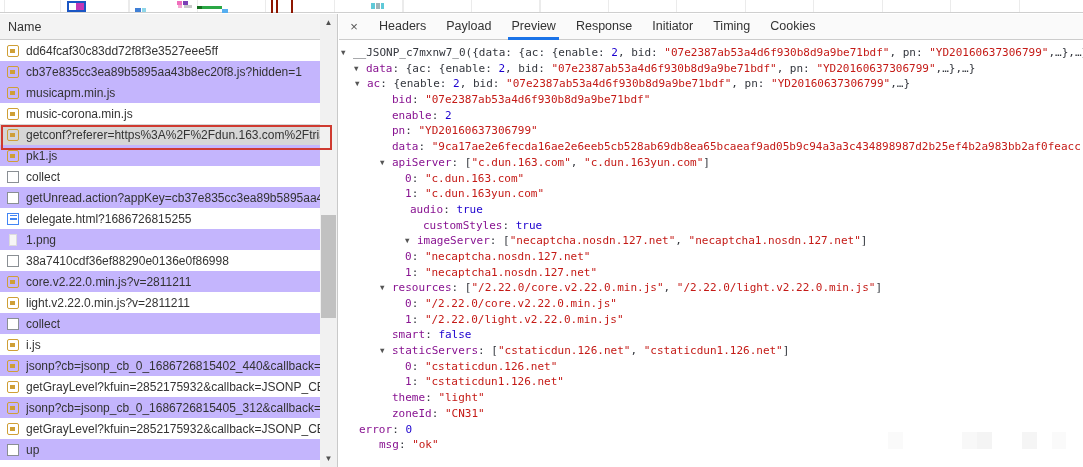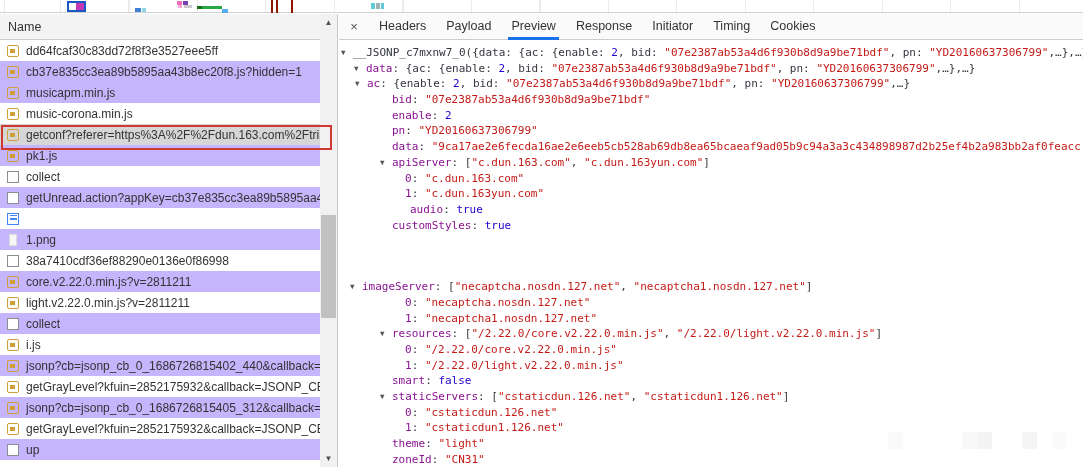--- a/index.html
+++ b/index.html
@@ -136,20 +136,21 @@
         <div class="req-row">
           <span class="ficon doc"></span>
           <span class="req-label">collect</span>
         </div>
         <div class="req-row stripe">
           <span class="ficon doc"></span>
           <span class="req-label">getUnread.action?appKey=cb37e835cc3ea89b5895aa43</span>
         </div>
         <div class="req-row">
           <span class="ficon html"></span>
+          <span class="req-label">delegate.html?1686726815255</span>
         </div>
         <div class="req-row stripe">
           <span class="ficon image"></span>
           <span class="req-label">1.png</span>
         </div>
         <div class="req-row">
           <span class="ficon doc"></span>
           <span class="req-label">38a7410cdf36ef88290e0136e0f86998</span>
         </div>
         <div class="req-row stripe">
@@ -215,22 +216,22 @@
         <div class="tree-row" style="padding-left: 27px;"><span class="tri">▼</span><span class="seg-k">data</span><span class="seg-p">: {ac: {enable: </span><span class="seg-n">2</span><span class="seg-p">, bid: </span><span class="seg-s">"07e2387ab53a4d6f930b8d9a9be71bdf"</span><span class="seg-p">, pn: </span><span class="seg-s">"YD20160637306799"</span><span class="seg-p">,…},…}</span></div>
         <div class="tree-row" style="padding-left: 28px;"><span class="tri">▼</span><span class="seg-k">ac</span><span class="seg-p">: {enable: </span><span class="seg-n">2</span><span class="seg-p">, bid: </span><span class="seg-s">"07e2387ab53a4d6f930b8d9a9be71bdf"</span><span class="seg-p">, pn: </span><span class="seg-s">"YD20160637306799"</span><span class="seg-p">,…}</span></div>
         <div class="tree-row" style="padding-left: 53px;"><span class="seg-k">bid</span><span class="seg-p">: </span><span class="seg-s">"07e2387ab53a4d6f930b8d9a9be71bdf"</span></div>
         <div class="tree-row" style="padding-left: 53px;"><span class="seg-k">enable</span><span class="seg-p">: </span><span class="seg-n">2</span></div>
         <div class="tree-row" style="padding-left: 53px;"><span class="seg-k">pn</span><span class="seg-p">: </span><span class="seg-s">"YD20160637306799"</span></div>
         <div class="tree-row" style="padding-left: 53px;"><span class="seg-k">data</span><span class="seg-p">: </span><span class="seg-s">"9ca17ae2e6fecda16ae2e6eeb5cb528ab69db8ea65bcaeaf9ad05b9c94a3a3c434898987d2b25ef4b2a983bb2af0feacc</span></div>
         <div class="tree-row" style="padding-left: 53px;"><span class="tri">▼</span><span class="seg-k">apiServer</span><span class="seg-p">: [</span><span class="seg-s">"c.dun.163.com"</span><span class="seg-p">, </span><span class="seg-s">"c.dun.163yun.com"</span><span class="seg-p">]</span></div>
         <div class="tree-row" style="padding-left: 66px;"><span class="seg-k">0</span><span class="seg-p">: </span><span class="seg-s">"c.dun.163.com"</span></div>
         <div class="tree-row" style="padding-left: 66px;"><span class="seg-k">1</span><span class="seg-p">: </span><span class="seg-s">"c.dun.163yun.com"</span></div>
         <div class="tree-row" style="padding-left: 71px;"><span class="seg-k">audio</span><span class="seg-p">: </span><span class="seg-n">true</span></div>
-        <div class="tree-row" style="padding-left: 53px;"><span class="seg-k">customStyles</span><span class="seg-p">: </span><span class="seg-n">true</span></div>
-        <div class="tree-row" style="padding-left: 23px; margin-top: 46px;"><span class="tri">▼</span><span class="seg-k">imageServer</span><span class="seg-p">: [</span><span class="seg-s">"necaptcha.nosdn.127.net"</span><span class="seg-p">, </span><span class="seg-s">"necaptcha1.nosdn.127.net"</span><span class="seg-p">]</span></div>
+        <div class="tree-row" style="padding-left: 84px;"><span class="seg-k">customStyles</span><span class="seg-p">: </span><span class="seg-n">true</span></div>
+        <div class="tree-row" style="padding-left: 78px;"><span class="tri">▼</span><span class="seg-k">imageServer</span><span class="seg-p">: [</span><span class="seg-s">"necaptcha.nosdn.127.net"</span><span class="seg-p">, </span><span class="seg-s">"necaptcha1.nosdn.127.net"</span><span class="seg-p">]</span></div>
         <div class="tree-row" style="padding-left: 66px;"><span class="seg-k">0</span><span class="seg-p">: </span><span class="seg-s">"necaptcha.nosdn.127.net"</span></div>
         <div class="tree-row" style="padding-left: 66px;"><span class="seg-k">1</span><span class="seg-p">: </span><span class="seg-s">"necaptcha1.nosdn.127.net"</span></div>
         <div class="tree-row" style="padding-left: 53px;"><span class="tri">▼</span><span class="seg-k">resources</span><span class="seg-p">: [</span><span class="seg-s">"/2.22.0/core.v2.22.0.min.js"</span><span class="seg-p">, </span><span class="seg-s">"/2.22.0/light.v2.22.0.min.js"</span><span class="seg-p">]</span></div>
         <div class="tree-row" style="padding-left: 66px;"><span class="seg-k">0</span><span class="seg-p">: </span><span class="seg-s">"/2.22.0/core.v2.22.0.min.js"</span></div>
         <div class="tree-row" style="padding-left: 66px;"><span class="seg-k">1</span><span class="seg-p">: </span><span class="seg-s">"/2.22.0/light.v2.22.0.min.js"</span></div>
         <div class="tree-row" style="padding-left: 53px;"><span class="seg-k">smart</span><span class="seg-p">: </span><span class="seg-n">false</span></div>
         <div class="tree-row" style="padding-left: 53px;"><span class="tri">▼</span><span class="seg-k">staticServers</span><span class="seg-p">: [</span><span class="seg-s">"cstaticdun.126.net"</span><span class="seg-p">, </span><span class="seg-s">"cstaticdun1.126.net"</span><span class="seg-p">]</span></div>
         <div class="tree-row" style="padding-left: 66px;"><span class="seg-k">0</span><span class="seg-p">: </span><span class="seg-s">"cstaticdun.126.net"</span></div>
         <div class="tree-row" style="padding-left: 66px;"><span class="seg-k">1</span><span class="seg-p">: </span><span class="seg-s">"cstaticdun1.126.net"</span></div>
         <div class="tree-row" style="padding-left: 53px;"><span class="seg-k">theme</span><span class="seg-p">: </span><span class="seg-s">"light"</span></div>

